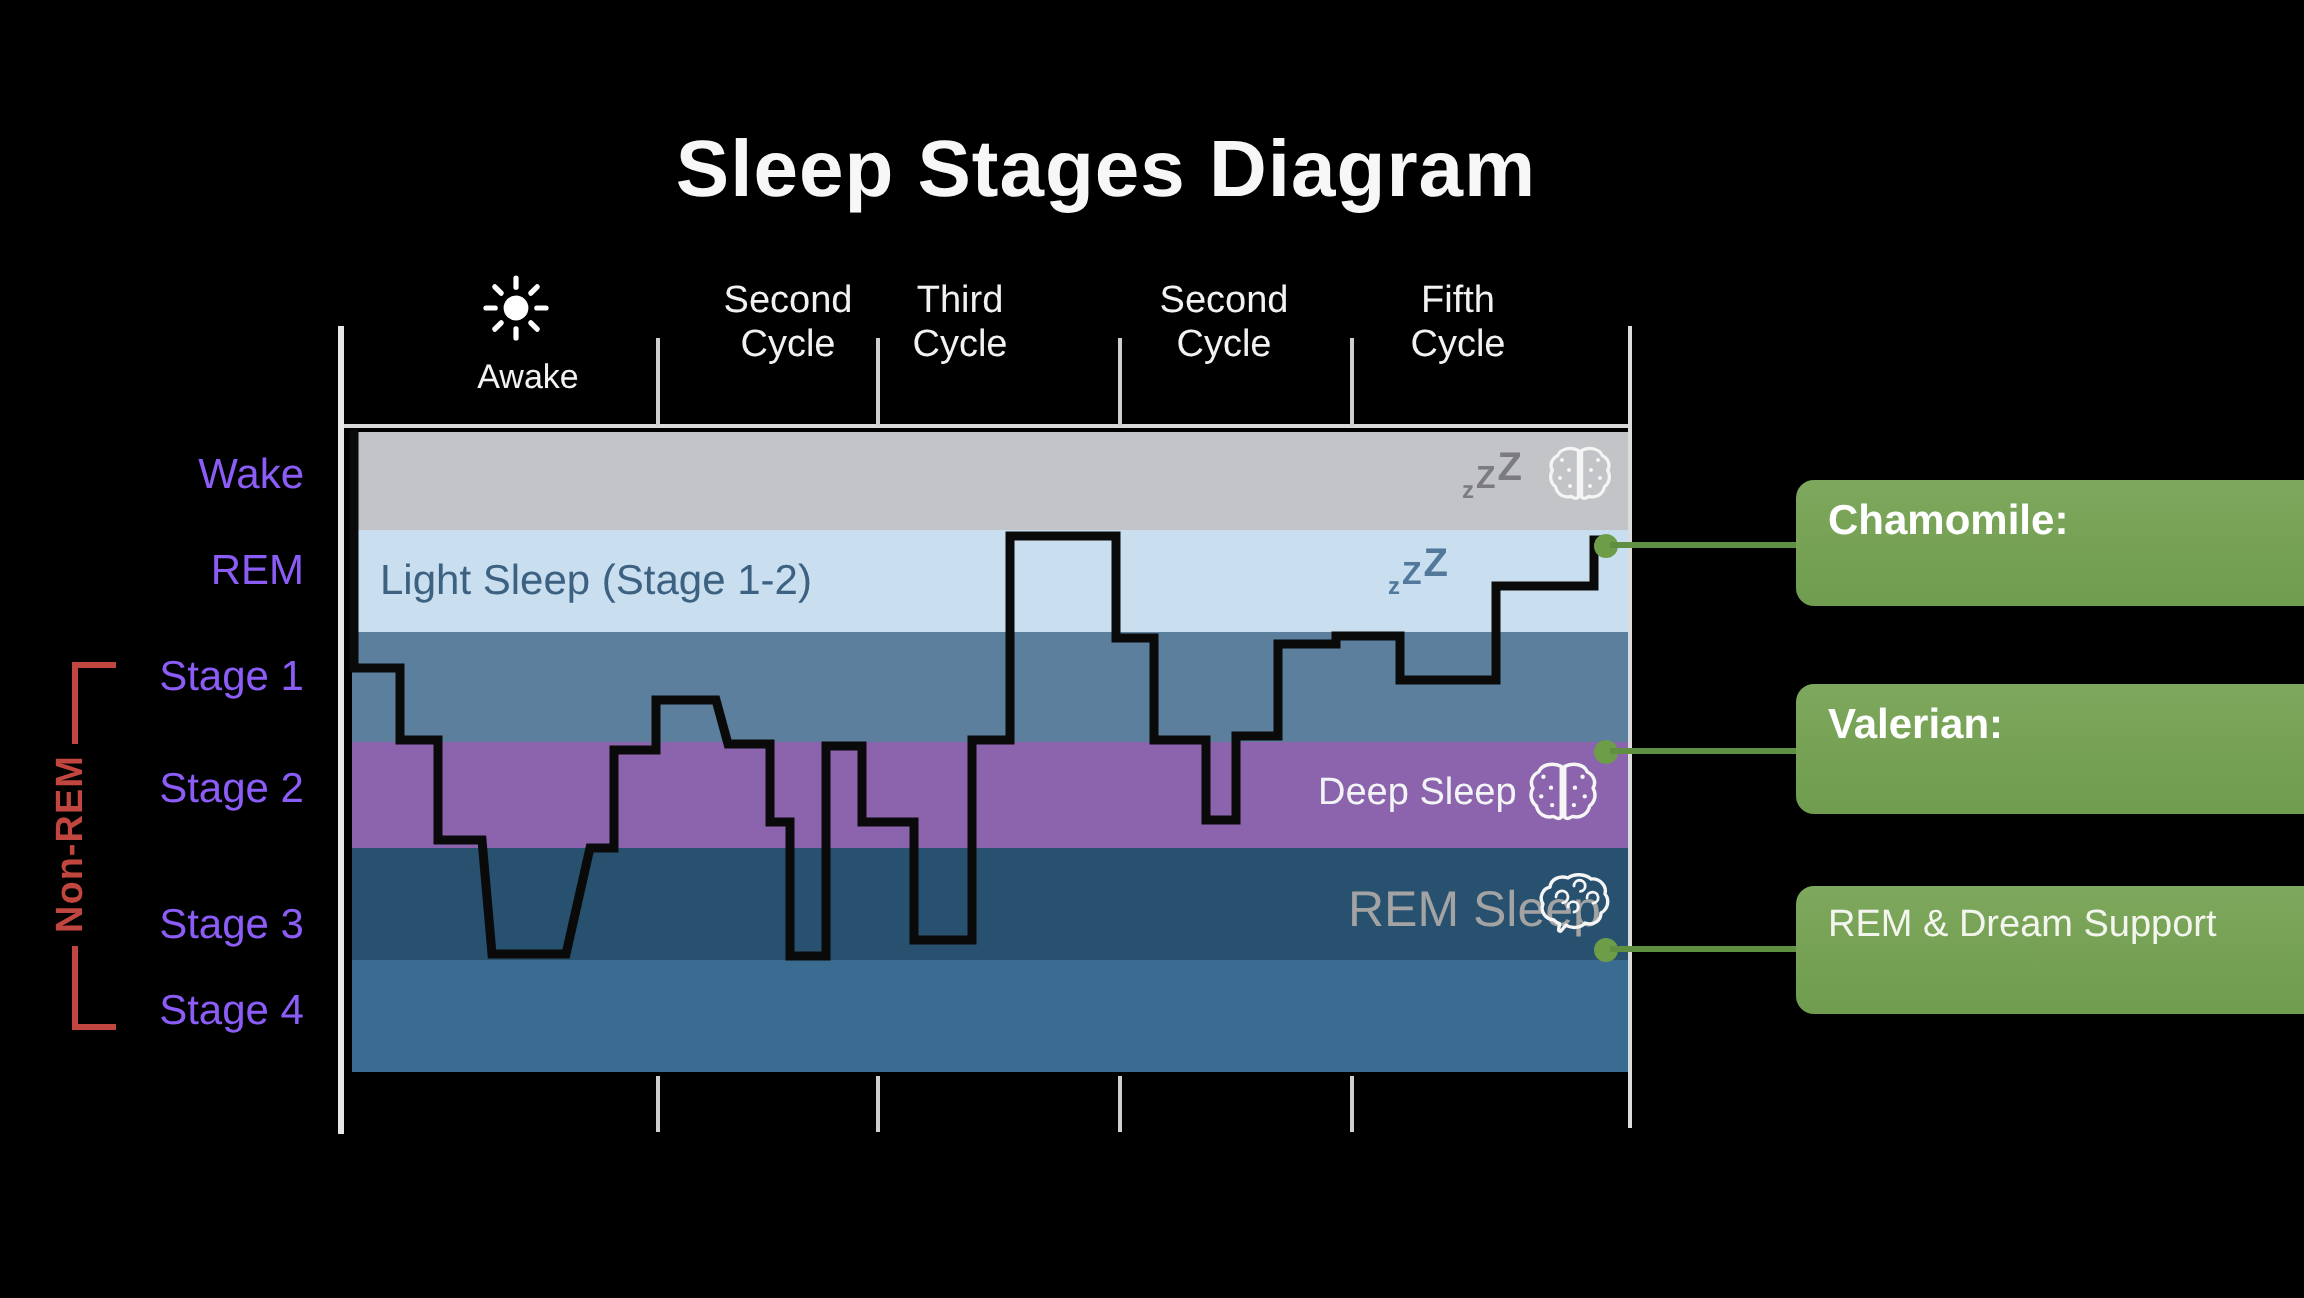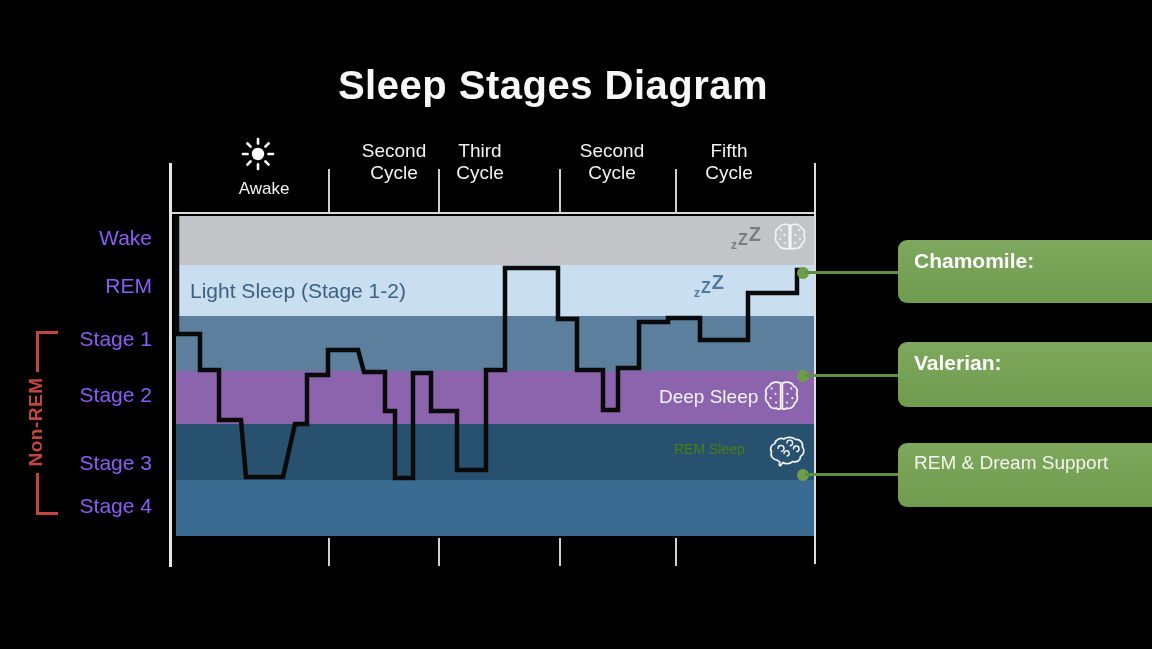--- a/index.html
+++ b/index.html
@@ -31,21 +31,21 @@
   .band-wake  {top:216px;height:49px;}
   .band-rem   {top:265px;height:51px;}
   .band-s1    {top:316px;height:55px;}
   .band-s2    {top:371px;height:53px;}
   .band-s3    {top:424px;height:56px;}
   .band-s4    {top:480px;height:56px;}
 
   
   .light-sleep-label{left:190px;top:279px;font-size:21px;font-weight:500;color:#3d6181;}
   .deep-sleep-label {left:659px;top:386px;font-size:19px;color:#f3f4f6;}
-  .rem-sleep-label  {left:674px;top:441px;font-size:14px;color:#4d7c0f;}
+  .rem-sleep-label  {left:674px;top:441px;font-size:25px;color:#a3a3a3;}
   .zstack{display:inline-flex;align-items:flex-end;font-weight:600;letter-spacing:1px;}
   .zstack span{display:inline-block;line-height:1;}
   .z0{font-size:12px;} .z1{font-size:16px;transform:translateY(-3px);} .z2{font-size:20px;transform:translateY(-7px);}
   .wake-zzz{left:731px;top:231px;color:#7b7b81;}
   .rem-zzz {left:694px;top:279px;color:#52789c;}
 
   
   .hypno{left:0;top:0;pointer-events:none;}
 
   

